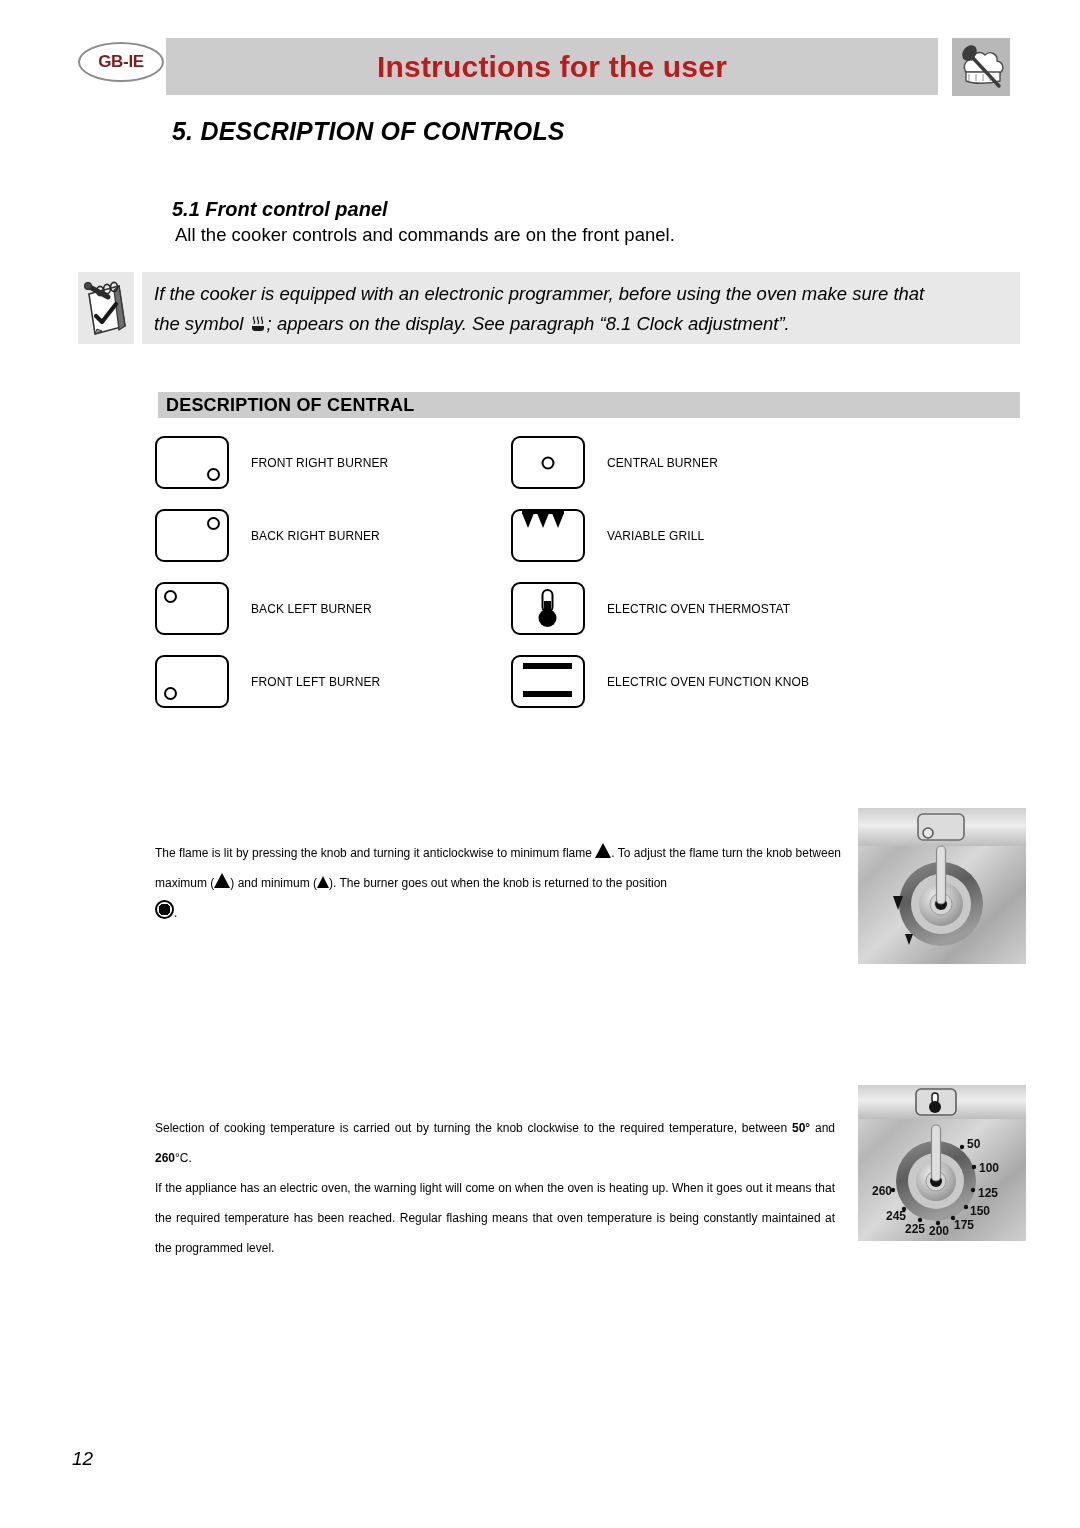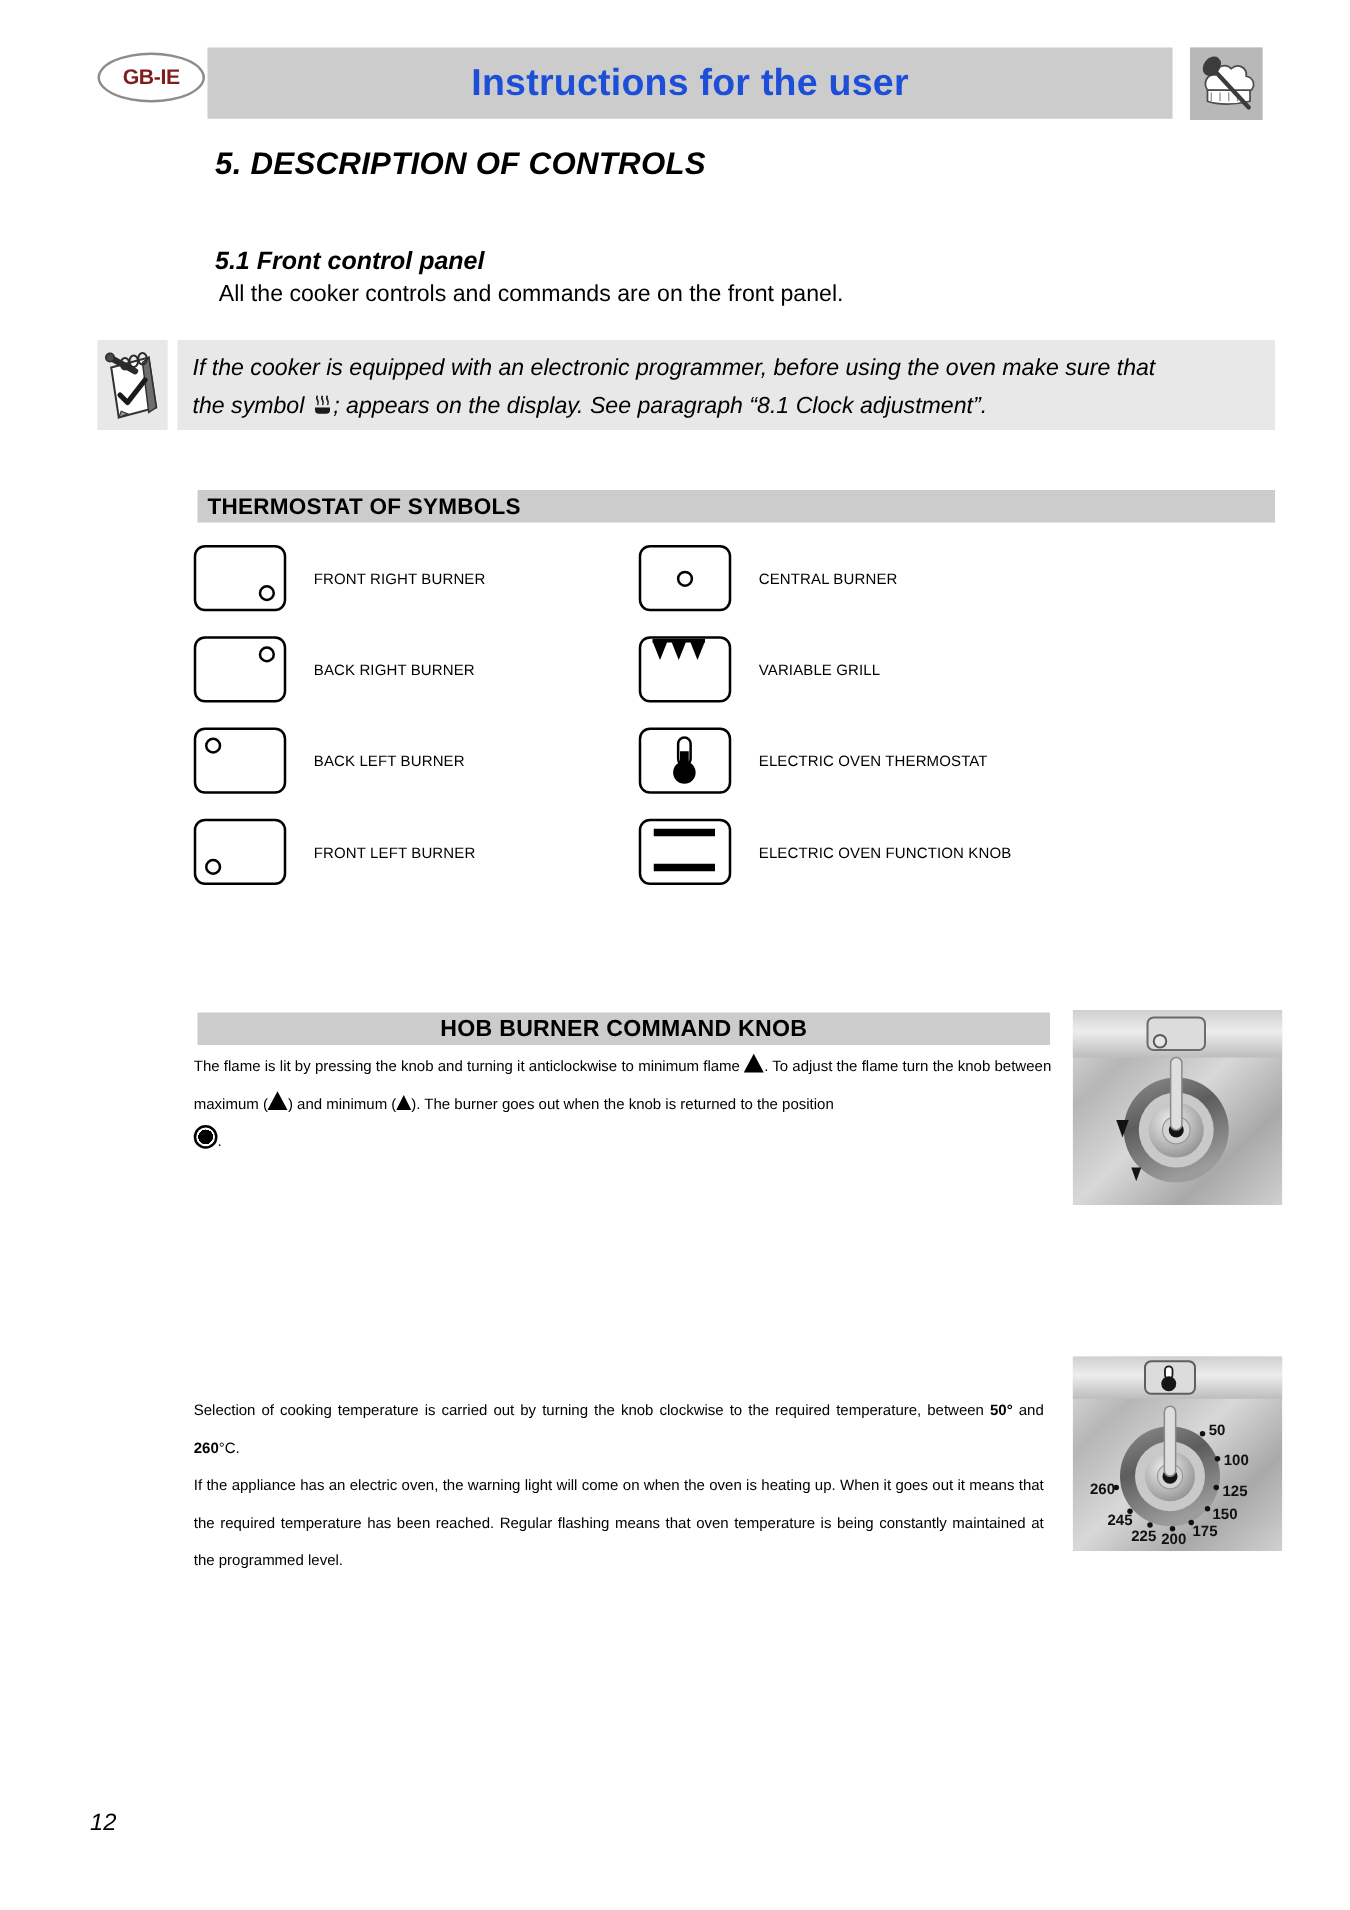--- a/index.html
+++ b/index.html
@@ -20,21 +20,21 @@
     border:2px solid #8c8c8c;border-radius:50%;
     display:flex;align-items:center;justify-content:center;
     font-size:17px;font-weight:bold;letter-spacing:-0.3px;color:#7f1d1d;
   }
   .header-bar{
     position:absolute;left:166px;top:38px;width:772px;height:57px;
     background:#cccccc;
     display:flex;align-items:center;justify-content:center;
   }
   .header-title{
-    font-size:30px;font-weight:bold;color:#1d4ed8;letter-spacing:0.2px;
+    font-size:30px;font-weight:bold;color:#b91c1c;letter-spacing:0.2px;
   }
   .chef-icon{
     position:absolute;left:952px;top:38px;width:58px;height:58px;
     background:#b8b8b8;
   }
 
   
   .sec-title{
     position:absolute;left:172px;top:117px;
     font-size:25px;font-weight:bold;font-style:italic;letter-spacing:0.2px;
@@ -172,21 +172,21 @@
             <path d="M5 9 q1.2 -2 0 -4 q-1.2 -2 0 -3.4" stroke="#1a1a1a" stroke-width="1.3" fill="none"></path>
             <path d="M9 9 q1.2 -2 0 -4 q-1.2 -2 0 -3.4" stroke="#1a1a1a" stroke-width="1.3" fill="none"></path>
             <path d="M13 9 q1.2 -2 0 -4 q-1.2 -2 0 -3.4" stroke="#1a1a1a" stroke-width="1.3" fill="none"></path>
           </svg>
         </span><span>; appears on the display. See paragraph “8.1 Clock adjustment”.</span>
       </div>
     </div>
   </div>
 
   <div class="sym-bar">
-    <span>THERMOSTAT OF SYMBOLS</span>
+    <span>DESCRIPTION OF CENTRAL</span>
   </div>
 
   <div class="sym-grid">
 
     <div class="sym-row">
       <div class="sym-cell left">
         <div class="sbox">
             <i class="sdot br"></i>
           </div>
         <div class="sym-label">FRONT RIGHT BURNER</div>
@@ -250,23 +250,20 @@
           <svg width="69" height="48" viewBox="0 0 69 48" style="position:absolute;left:0;top:0;">
             <rect x="10" y="6" width="49" height="6" fill="#000"></rect>
             <rect x="10" y="34" width="49" height="6" fill="#000"></rect>
           </svg>
         </div>
         <div class="sym-label">ELECTRIC OVEN FUNCTION KNOB</div>
       </div>
     </div>
   </div>
 
-  <div class="kbar" style="left:158px;top:810px;">
-    <span>HOB BURNER COMMAND KNOB</span>
-  </div>
 
   <div class="ktext" style="left:155px;top:838px;">
     <p><span>The flame is lit by pressing the knob and turning it anticlockwise to minimum flame</span>
       <i class="tri tri-big"></i><span>. To adjust the flame turn the knob between maximum (</span><i class="tri tri-big"></i><span>) and minimum (</span><i class="tri tri-sm"></i><span>). The burner goes out when the knob is returned to the position</span></p>
     <p><i class="circ-o"></i><span>.</span></p>
   </div>
 
   <div class="kimg" style="left:858px;top:808px;">
     <svg width="168" height="156" viewBox="0 0 168 156">
       <defs>

